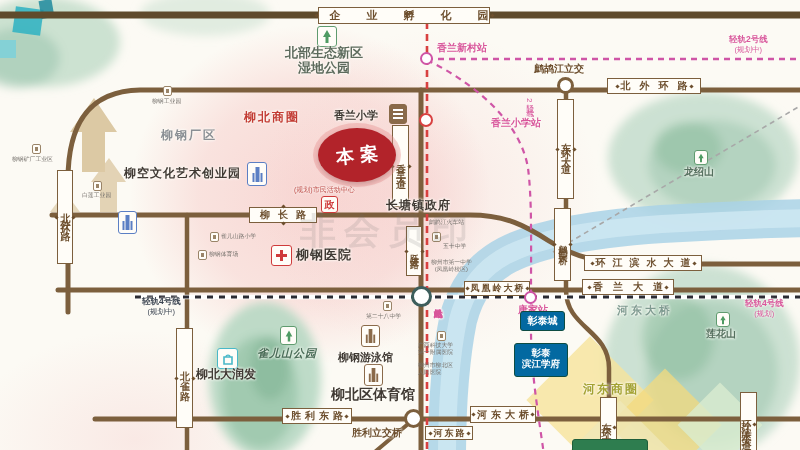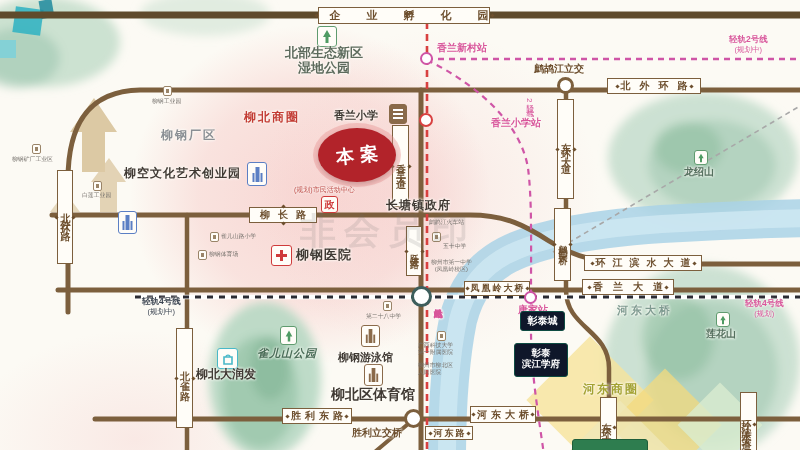--- a/index.html
+++ b/index.html
@@ -35,21 +35,21 @@
        border-radius:2px;display:flex;align-items:center;justify-content:center;z-index:31;}
   .mic i{width:3px;height:4px;background:#9a8468;}
   
   .stn{position:absolute;background:#fff;border-radius:50%;z-index:33;}
   
   .site{position:absolute;left:318px;top:128px;width:78px;height:54px;border-radius:50%;
         background:#b2232a;display:flex;align-items:center;justify-content:center;z-index:34;
         box-shadow:0 0 0 5px rgba(231,142,142,.40),0 2px 4px rgba(0,0,0,.25);}
   .site span{color:#fff;font-size:18px;font-weight:bold;letter-spacing:6px;margin-right:-6px;
         transform:rotate(-6deg);}
-  .gbox{position:absolute;background:#0f172a;border:1px solid #0e4c42;color:#fff;z-index:33;
+  .gbox{position:absolute;background:#0369a1;border:1px solid #0e4c42;color:#fff;z-index:33;
         display:flex;flex-direction:column;align-items:center;justify-content:center;
         border-radius:3px;font-weight:bold;line-height:1.15;}
   .wm{position:absolute;left:300px;top:207px;font-size:36px;letter-spacing:8px;
       color:rgba(110,110,110,.16);font-weight:bold;z-index:40;white-space:nowrap;}
 </style>
 </head>
 <body>
 
 <div class="map">
 

